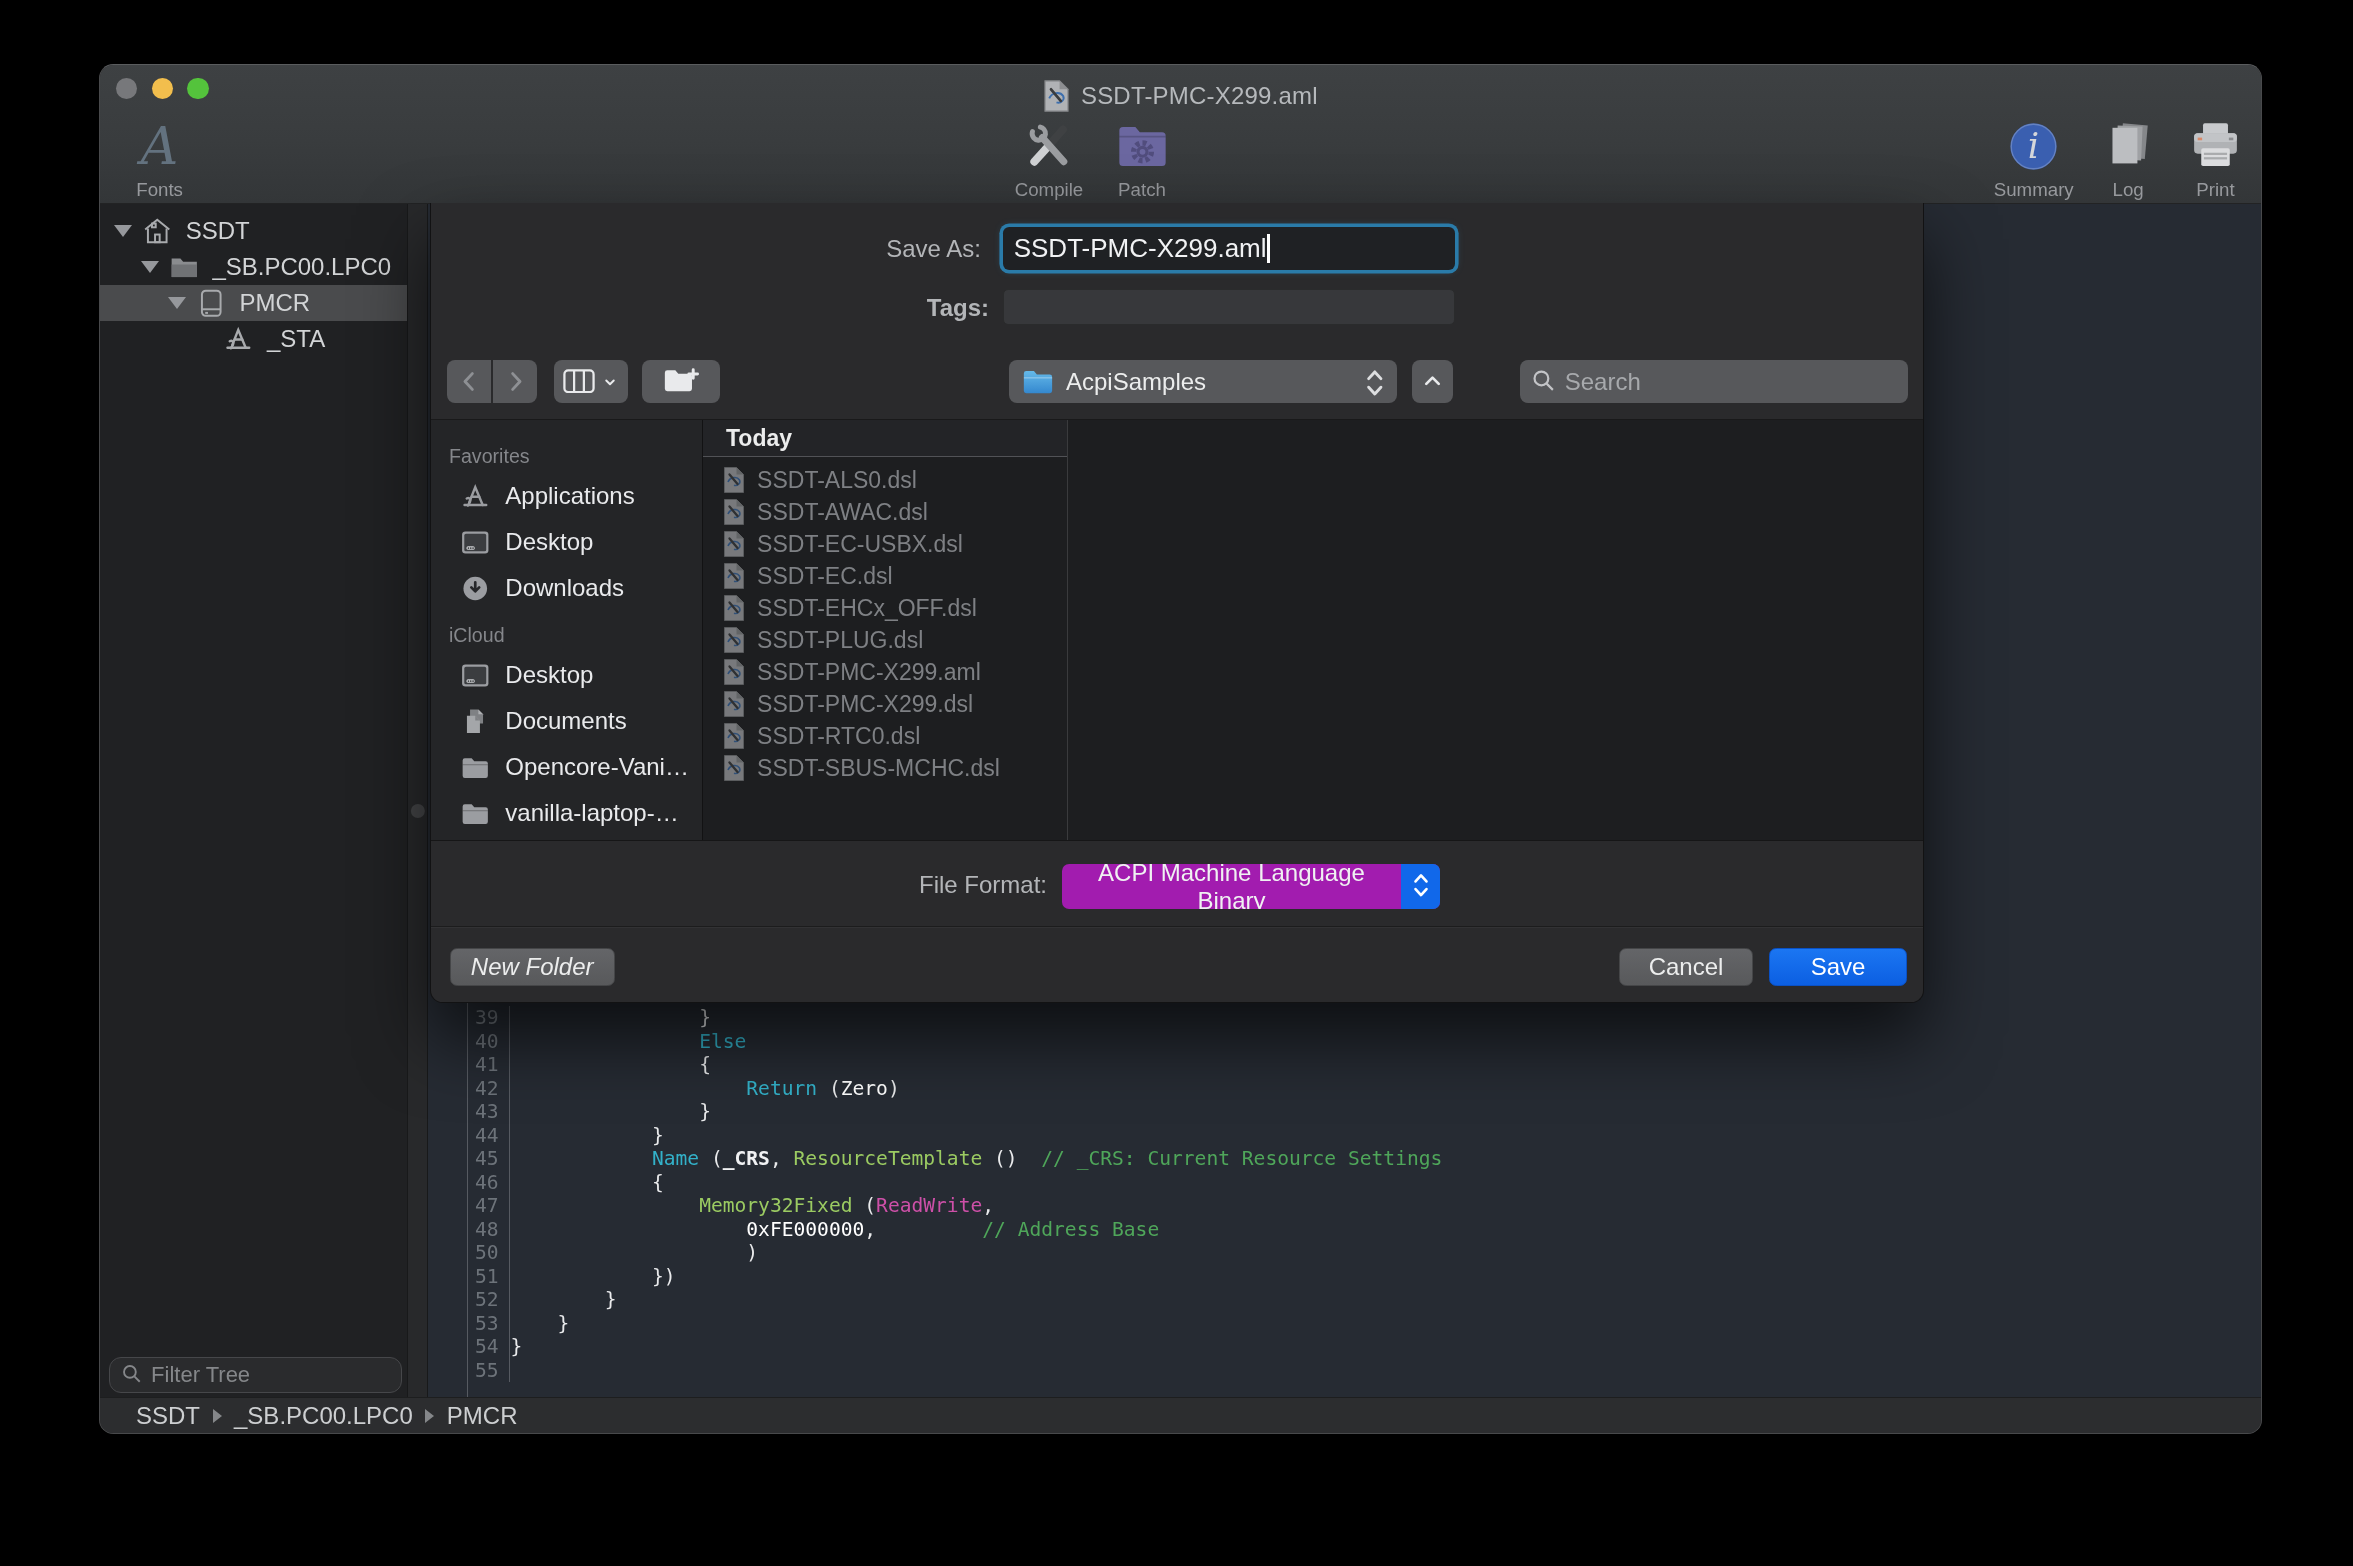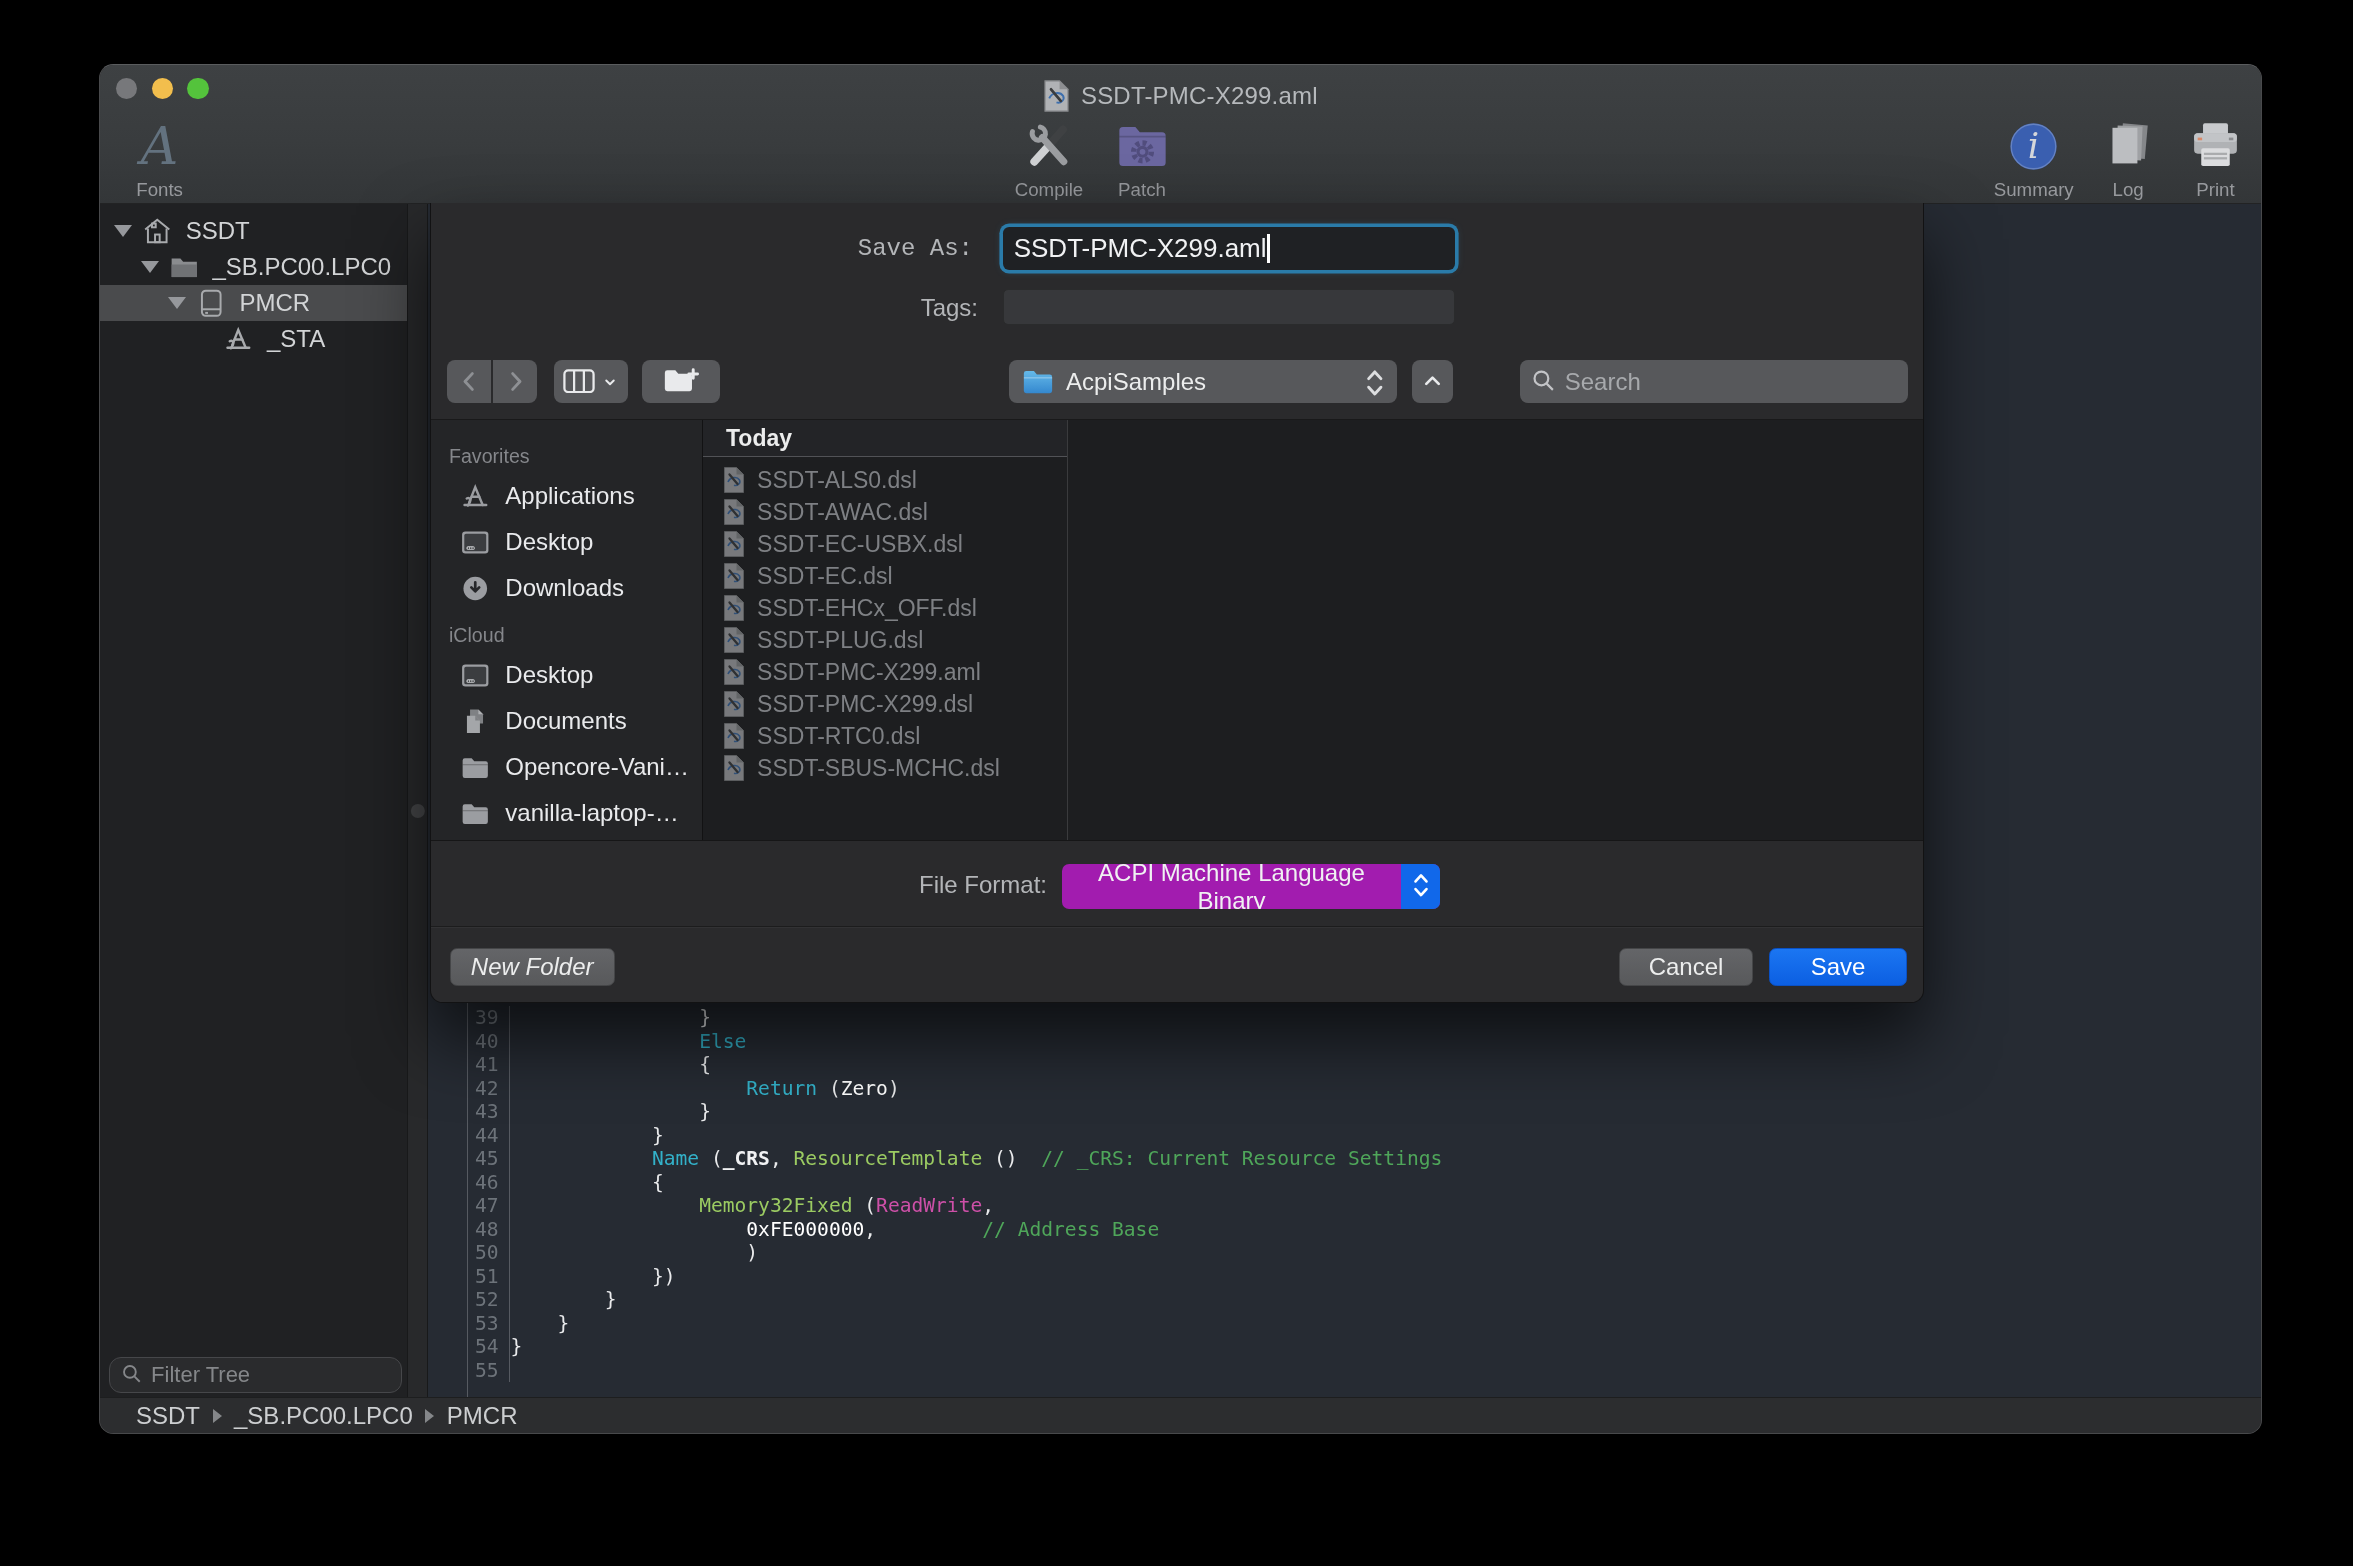--- a/index.html
+++ b/index.html
@@ -74,22 +74,22 @@
   .crumbs { display:flex; align-items:center; gap:12.5px; font-size:24px; color:#cdcfd1; }
   .crumb-sep { width:0; height:0; border-top:7.1px solid transparent; border-bottom:7.1px solid transparent; border-left:9px solid #85878a; }
 
   
   .sheet { position:absolute; left:430px; top:203px; width:1494px; height:800px; background:#2a2a2c;
     border:0.9px solid #121213; border-top:none; border-radius:0 0 12.5px 12.5px;
     box-shadow:0 36px 71px rgba(0,0,0,.65); z-index:5; }
   .sheet label { font-size:24px; color:#b3b5b8; }
 
   .lbl-col { position:absolute; width:267px; text-align:right; }
-  .saveas-label { left:275px; top:32px;font-family:Liberation Mono, monospace; }
-  .tags-label { left:280px; top:91px; }
+  .saveas-label { left:283px; top:32px; }
+  .tags-label { left:291px; top:91px;font-weight:bold; }
   .saveas-field { position:absolute; left:572px; top:24px; width:452px; height:43px; background:#1f2124;
     border-radius:6.2px; box-shadow:0 0 0 3.6px #2a7ba9, 0 0 9px rgba(64,150,200,.45);
     display:flex; align-items:center; padding:0 10.7px; font-size:26px; color:#f1f2f4; }
   .caret { display:inline-block; width:2.2px; height:28.5px; background:#fff; margin-left:0.9px; }
   .tags-field { position:absolute; left:572px; top:86px; width:452px; height:36px; background:#37383b;
     border:0.9px solid #2a2b2c; border-radius:5.3px; }
 
   .navrow { position:absolute; left:0; top:157px; height:45px; width:100%; }
   .navbtn { position:absolute; height:43px; background:#57585b; border:none; border-radius:8px;
     display:flex; align-items:center; justify-content:center; color:#e9eaec; cursor:default; }

